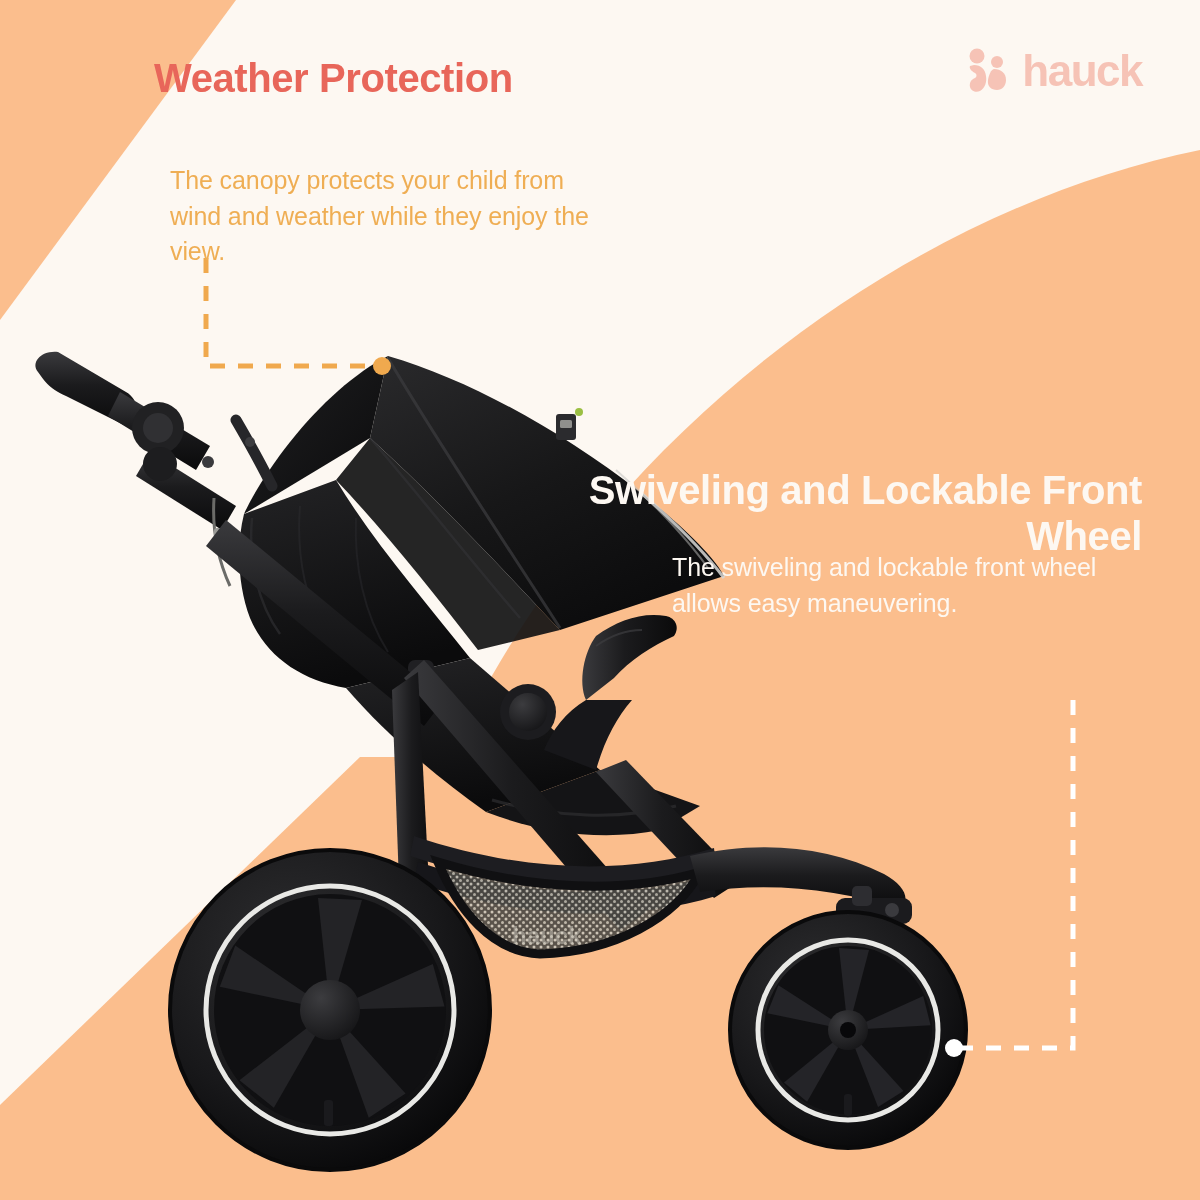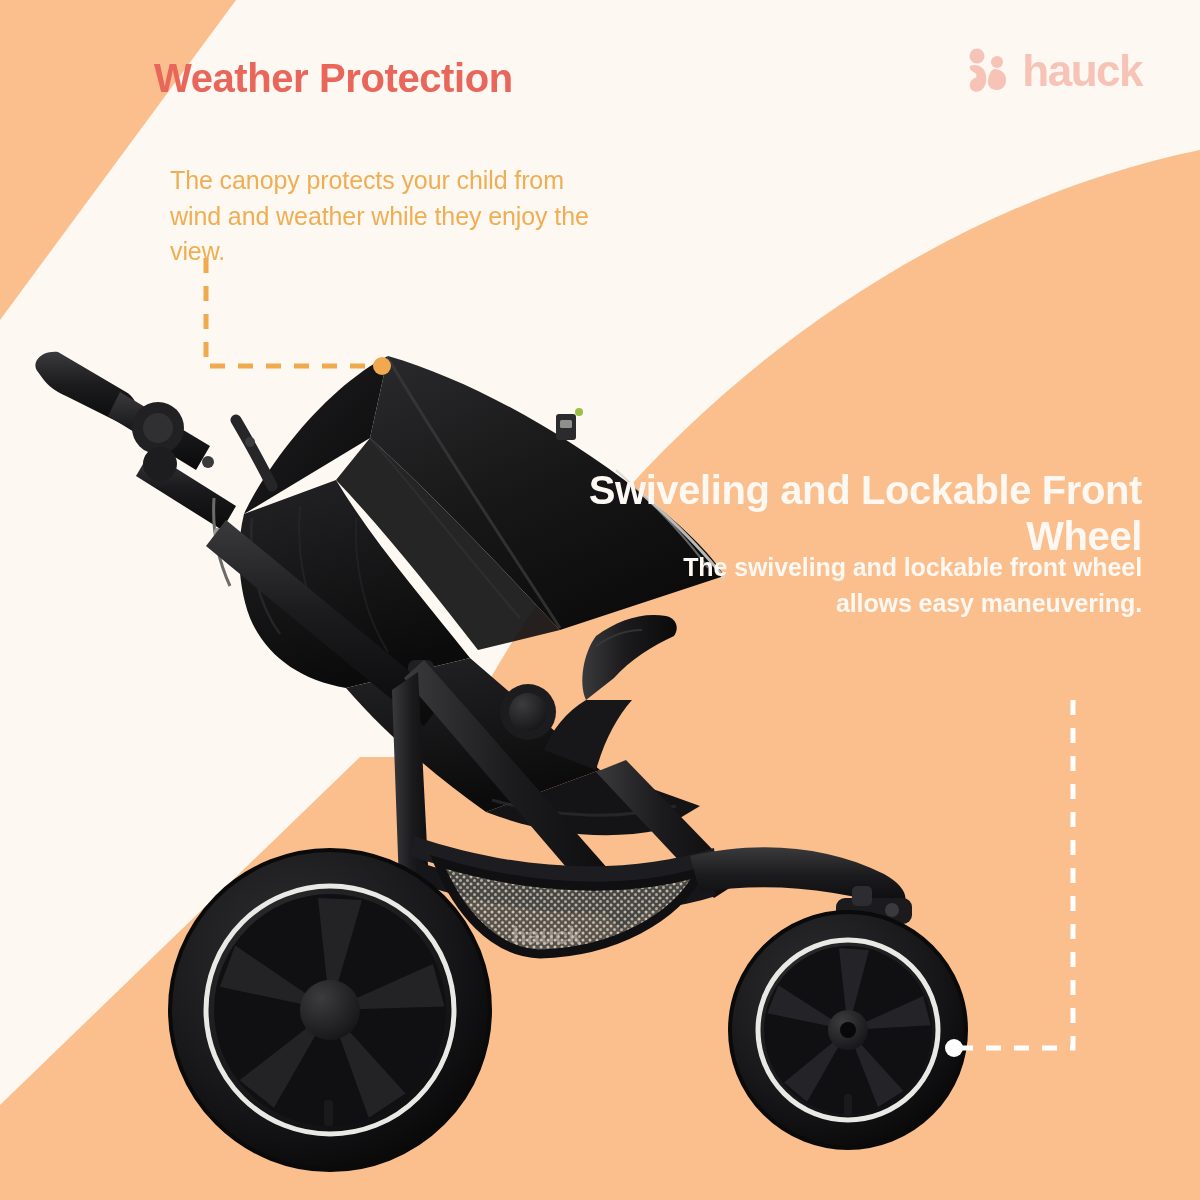--- a/index.html
+++ b/index.html
@@ -24,22 +24,22 @@
     color:#EFAE54; line-height:1.42;margin-top:41px;
   }
   #fw-title{
     right:58px; top:438px; width:620px;
     text-align:right;
     font-size:40px; font-weight:bold; letter-spacing:-0.4px;
     color:#FDF8F2; line-height:1.14;margin-top:30px;
   }
   #fw-body{
     right:58px; top:550px; width:470px;
-    text-align:right;
-    font-size:25px; font-weight:700; letter-spacing:-0.1px;
+    text-align:left;
+    font-size:25px; font-weight:400; letter-spacing:-0.1px;
     color:#FDF8F2; line-height:1.42;
   }
 
   
   #logo{position:absolute; right:58px; top:48px; display:flex; align-items:center; gap:8px;}
   #logo .wordmark{
     font-size:44px; font-weight:bold; letter-spacing:-1.5px;
     color:#F6C3B6; line-height:1;
   }
 </style>

